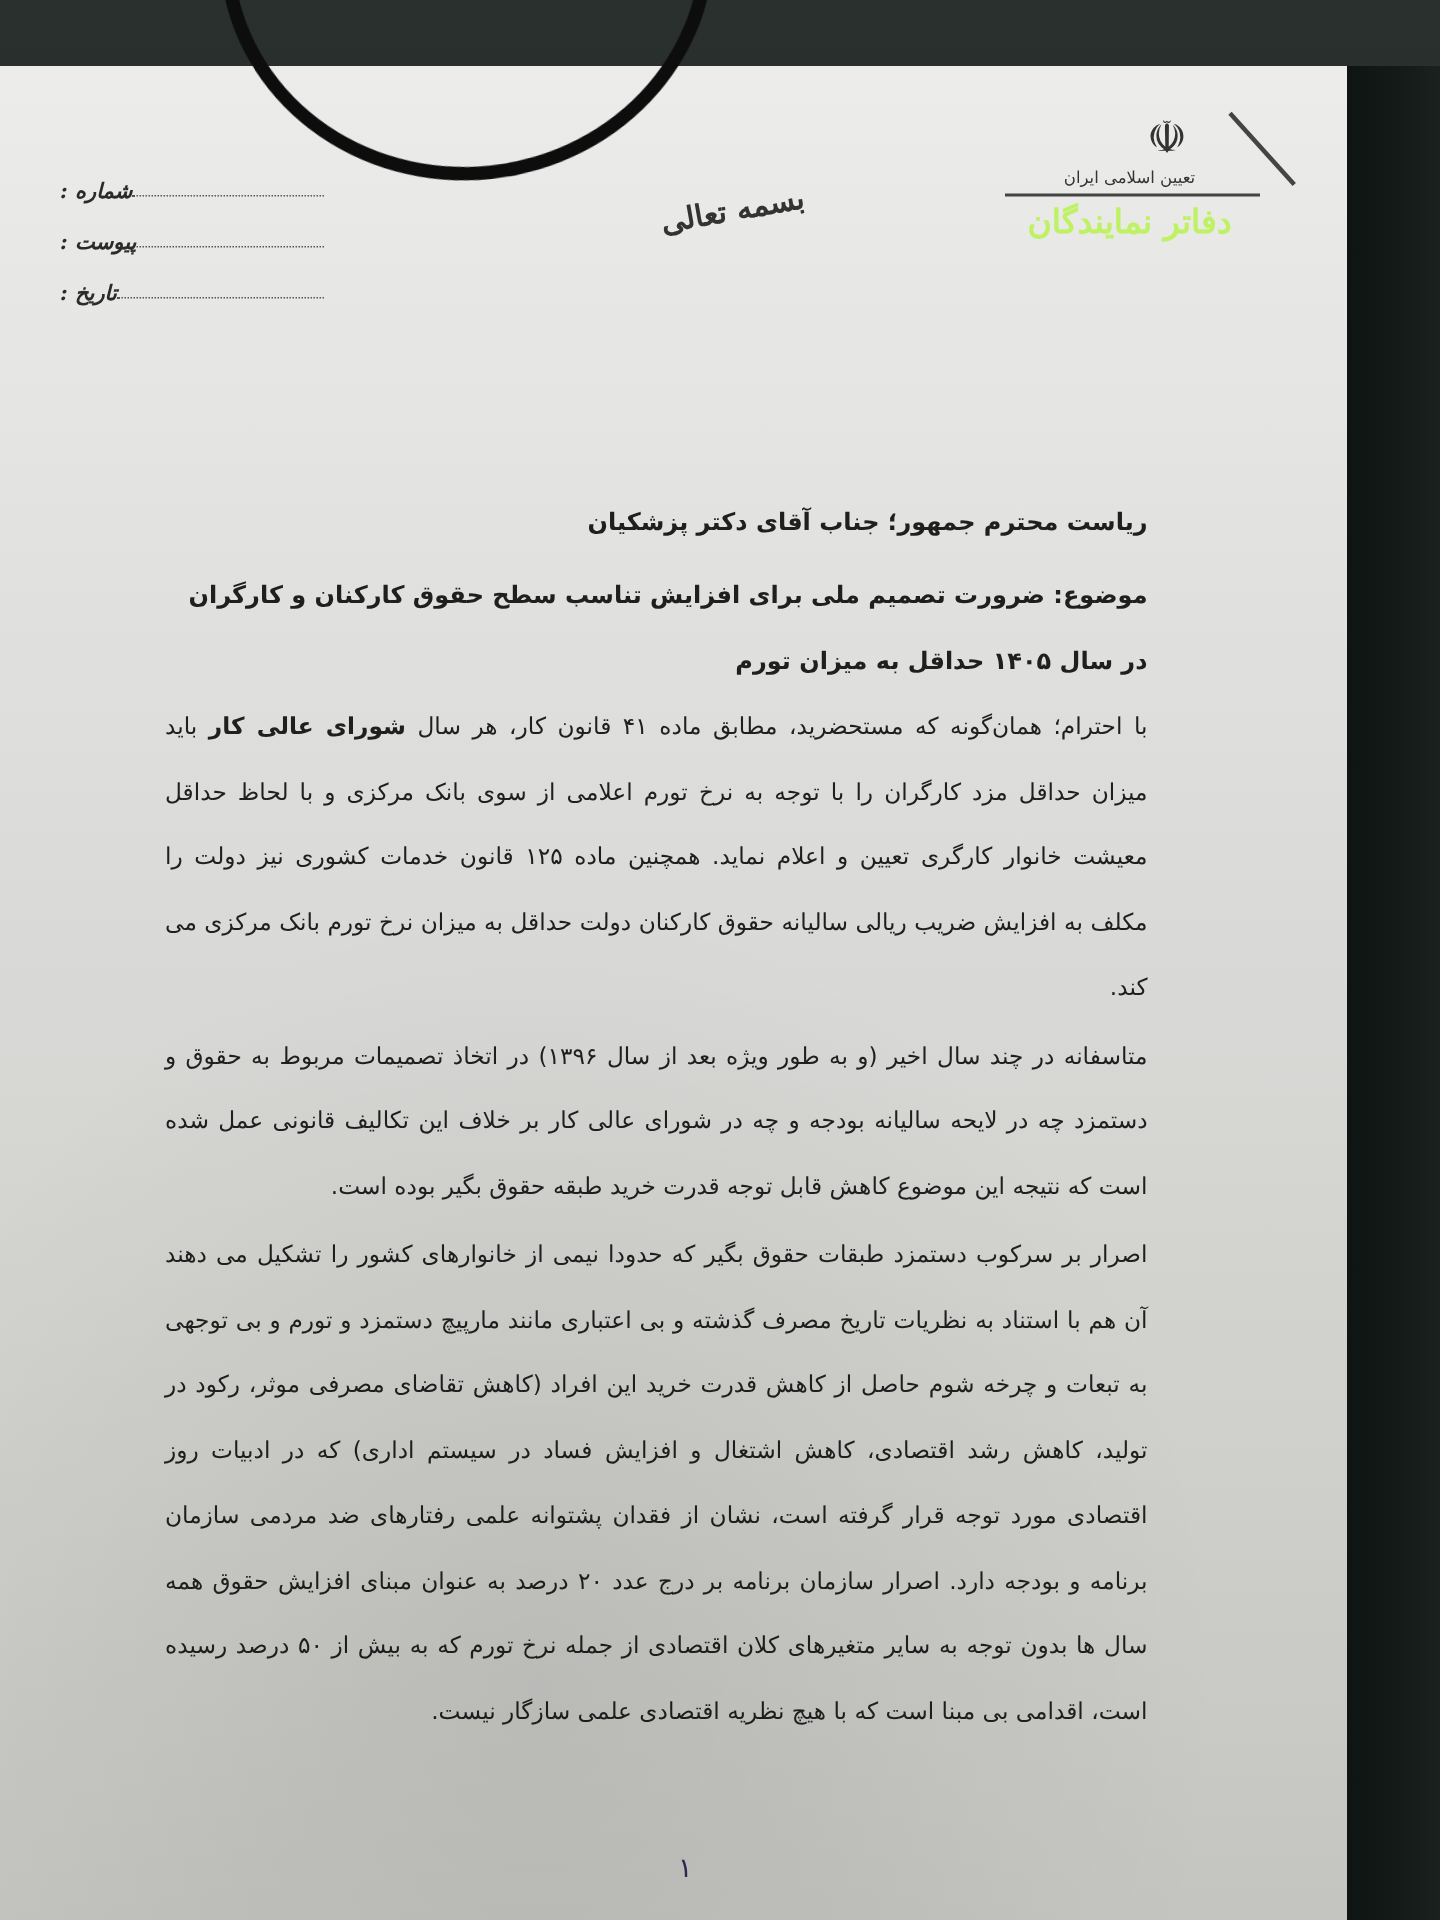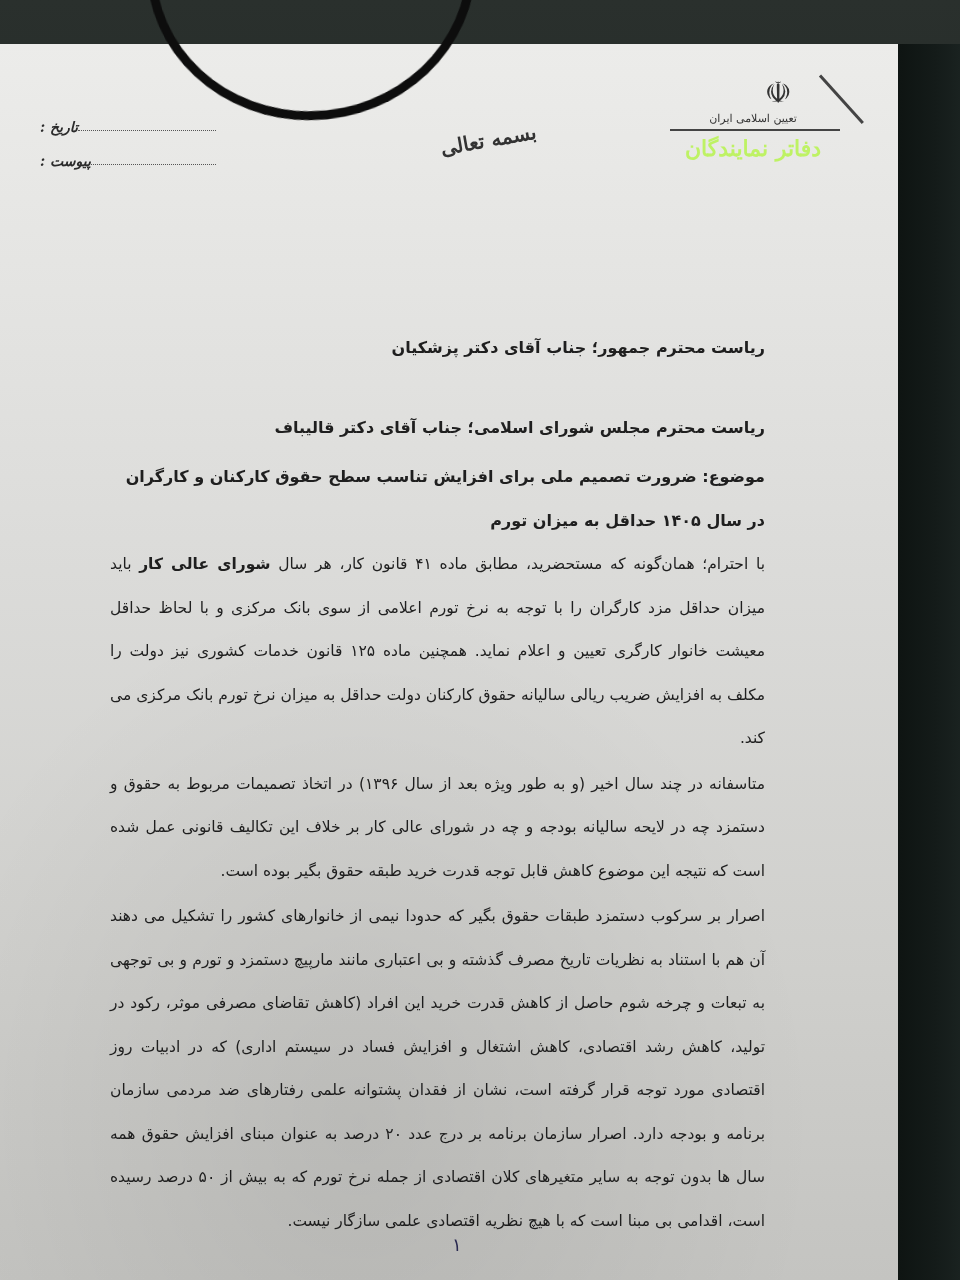--- a/index.html
+++ b/index.html
@@ -102,32 +102,35 @@
   <div class="emblem">☫</div>
   <div class="logo-small">تعیین اسلامی ایران</div>
   <div class="logo-rule"></div>
   <div class="logo-sub">دفاتر نمایندگان</div>
 </div>
 
 <div class="center-mark rtl">بسمه تعالی</div>
 
 <div class="meta-fields rtl">
   <div class="meta-row">
-    <span>تاریخ :</span>
+    <span>شماره :</span>
     <span class="dots"></span>
   </div>
   <div class="meta-row">
     <span>پیوست :</span>
     <span class="dots"></span>
   </div>
+  <div class="meta-row">
+    <span>تاریخ :</span>
+    <span class="dots"></span>
+  </div>
 </div>
 
 <div class="body-text rtl">
   <div class="addr">ریاست محترم جمهور؛ جناب آقای دکتر پزشکیان</div>
-  <div class="addr">ریاست محترم مجلس شورای اسلامی؛ جناب آقای دکتر قالیباف</div>
   <div class="subject">موضوع: ضرورت تصمیم ملی برای افزایش تناسب سطح حقوق کارکنان و کارگران در سال ۱۴۰۵ حداقل به میزان تورم</div>
   <p class="para"><span>با احترام؛ همان‌گونه که مستحضرید، مطابق ماده ۴۱ قانون کار، هر سال </span><b>شورای عالی کار</b><span> باید میزان حداقل مزد کارگران را با توجه به نرخ تورم اعلامی از سوی بانک مرکزی و با لحاظ حداقل معیشت خانوار کارگری تعیین و اعلام نماید. همچنین ماده ۱۲۵ قانون خدمات کشوری نیز دولت را مکلف به افزایش ضریب ریالی سالیانه حقوق کارکنان دولت حداقل به میزان نرخ تورم بانک مرکزی می کند.</span></p>
   <div class="p-gap"></div>
   <p class="para">متاسفانه در چند سال اخیر (و به طور ویژه بعد از سال ۱۳۹۶) در اتخاذ تصمیمات مربوط به حقوق و دستمزد چه در لایحه سالیانه بودجه و چه در شورای عالی کار بر خلاف این تکالیف قانونی عمل شده است که نتیجه این موضوع کاهش قابل توجه قدرت خرید طبقه حقوق بگیر بوده است.</p>
   <div class="p-gap"></div>
   <p class="para">اصرار بر سرکوب دستمزد طبقات حقوق بگیر که حدودا نیمی از خانوارهای کشور را تشکیل می دهند آن هم با استناد به نظریات تاریخ مصرف گذشته و بی اعتباری مانند مارپیچ دستمزد و تورم و بی توجهی به تبعات و چرخه شوم حاصل از کاهش قدرت خرید این افراد (کاهش تقاضای مصرفی موثر، رکود در تولید، کاهش رشد اقتصادی، کاهش اشتغال و افزایش فساد در سیستم اداری) که در ادبیات روز اقتصادی مورد توجه قرار گرفته است، نشان از فقدان پشتوانه علمی رفتارهای ضد مردمی سازمان برنامه و بودجه دارد. اصرار سازمان برنامه بر درج عدد ۲۰ درصد به عنوان مبنای افزایش حقوق همه سال ها بدون توجه به سایر متغیرهای کلان اقتصادی از جمله نرخ تورم که به بیش از ۵۰ درصد رسیده است، اقدامی بی مبنا است که با هیچ نظریه اقتصادی علمی سازگار نیست.</p>
 </div>
 
 <div class="page-num">۱</div>
 <div class="shade"></div>

